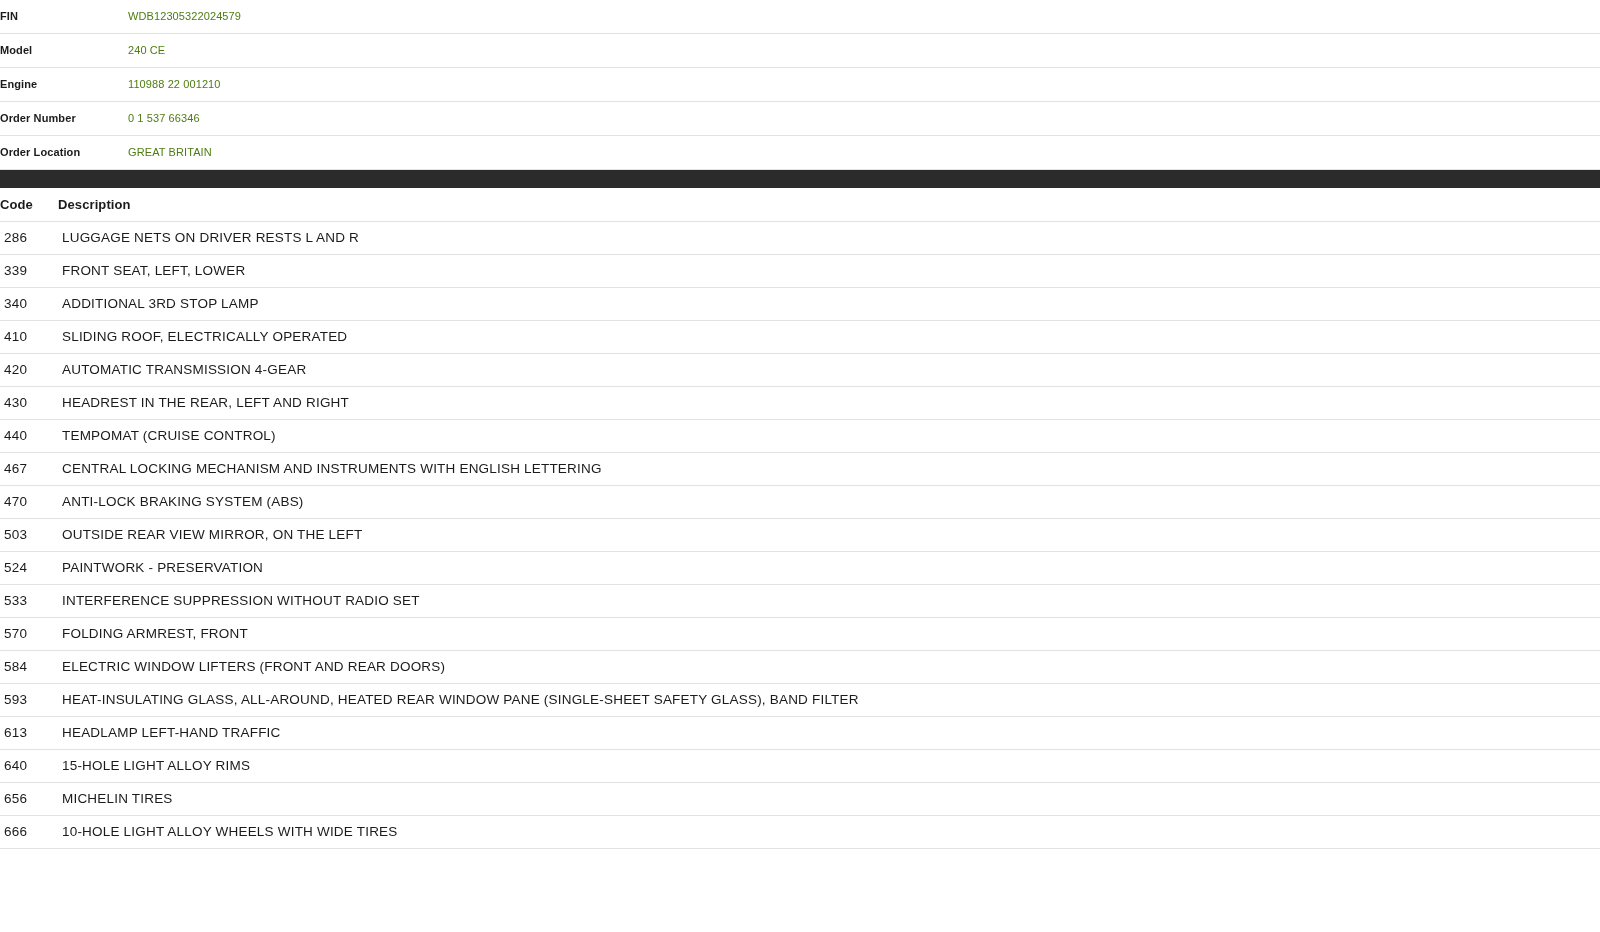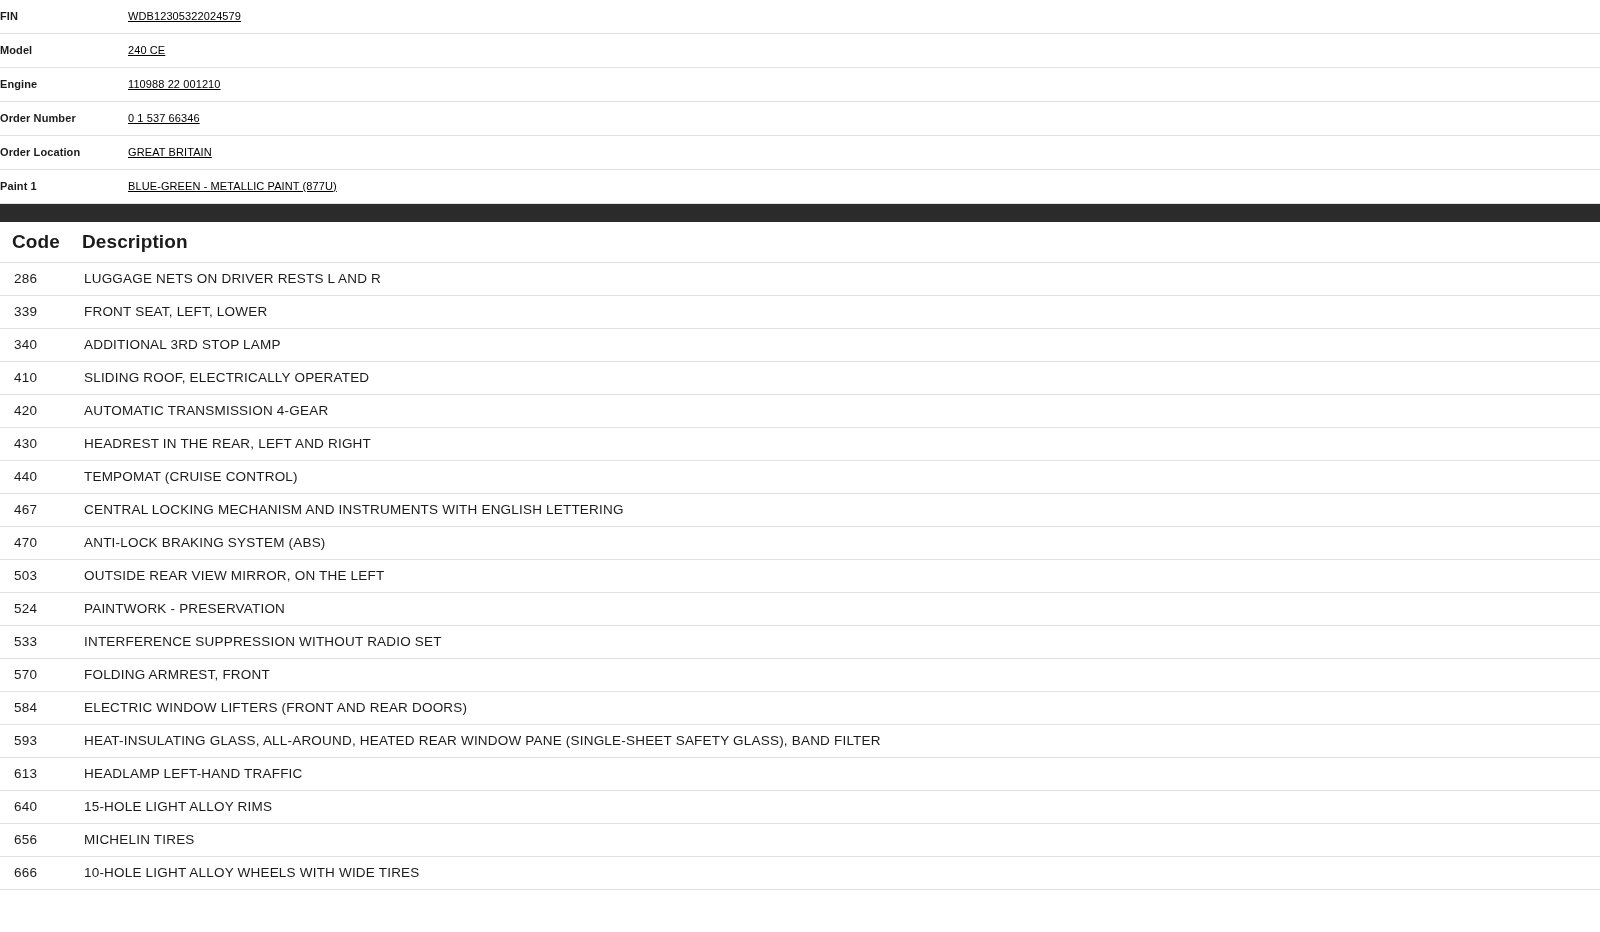--- a/index.html
+++ b/index.html
@@ -36,52 +36,51 @@
   td.info-label {
     width: 128px;
     padding-left: 11px;
     font-weight: bold;
     color: #1b1b1b;
     letter-spacing: 0.1px;
   }
   td.info-value {
     padding-left: 0;
     font-weight: normal;
-    color: #000000;
+    color: #4d7c0f;
     letter-spacing: 0.1px;
-    text-decoration: underline;
   }
 
   
   .divider-band {
     height: 18px;
     background: #2b2b2b;
     width: 100%;
   }
 
   
   table.codes {
     width: 100%;
     border-collapse: collapse;
     table-layout: fixed;
   }
   table.codes tr {
     border-bottom: 1px solid #e2e2e2;
   }
   table.codes th {
     text-align: left;
-    font-size: 19px;
+    font-size: 13px;
     font-weight: bold;
-    padding: 9px 0 9px 12px;
+    padding: 9px 0 9px 0;
     color: #1b1b1b;
     letter-spacing: 0.1px;
   }
   table.codes td {
     font-size: 13.5px;
-    padding: 8px 0 9px 14px;
+    padding: 8px 0 9px 4px;
     color: #1b1b1b;
     letter-spacing: 0.2px;
   }
   th.col-code, td.col-code {
     width: 58px;
     padding-left: 15px;
   }
   th.col-desc, td.col-desc {
     padding-left: 55px;
   }
@@ -109,24 +108,20 @@
         <td class="info-value">110988 22 001210</td>
       </tr>
       <tr>
         <td class="info-label">Order Number</td>
         <td class="info-value">0 1 537 66346</td>
       </tr>
       <tr>
         <td class="info-label">Order Location</td>
         <td class="info-value">GREAT BRITAIN</td>
       </tr>
-      <tr>
-        <td class="info-label">Paint 1</td>
-        <td class="info-value">BLUE-GREEN - METALLIC PAINT (877U)</td>
-      </tr>
     </tbody>
   </table>
 
   <div class="divider-band"></div>
 
   <table class="codes">
     <thead>
       <tr>
         <th class="col-code">Code</th>
         <th class="col-desc">Description</th>

